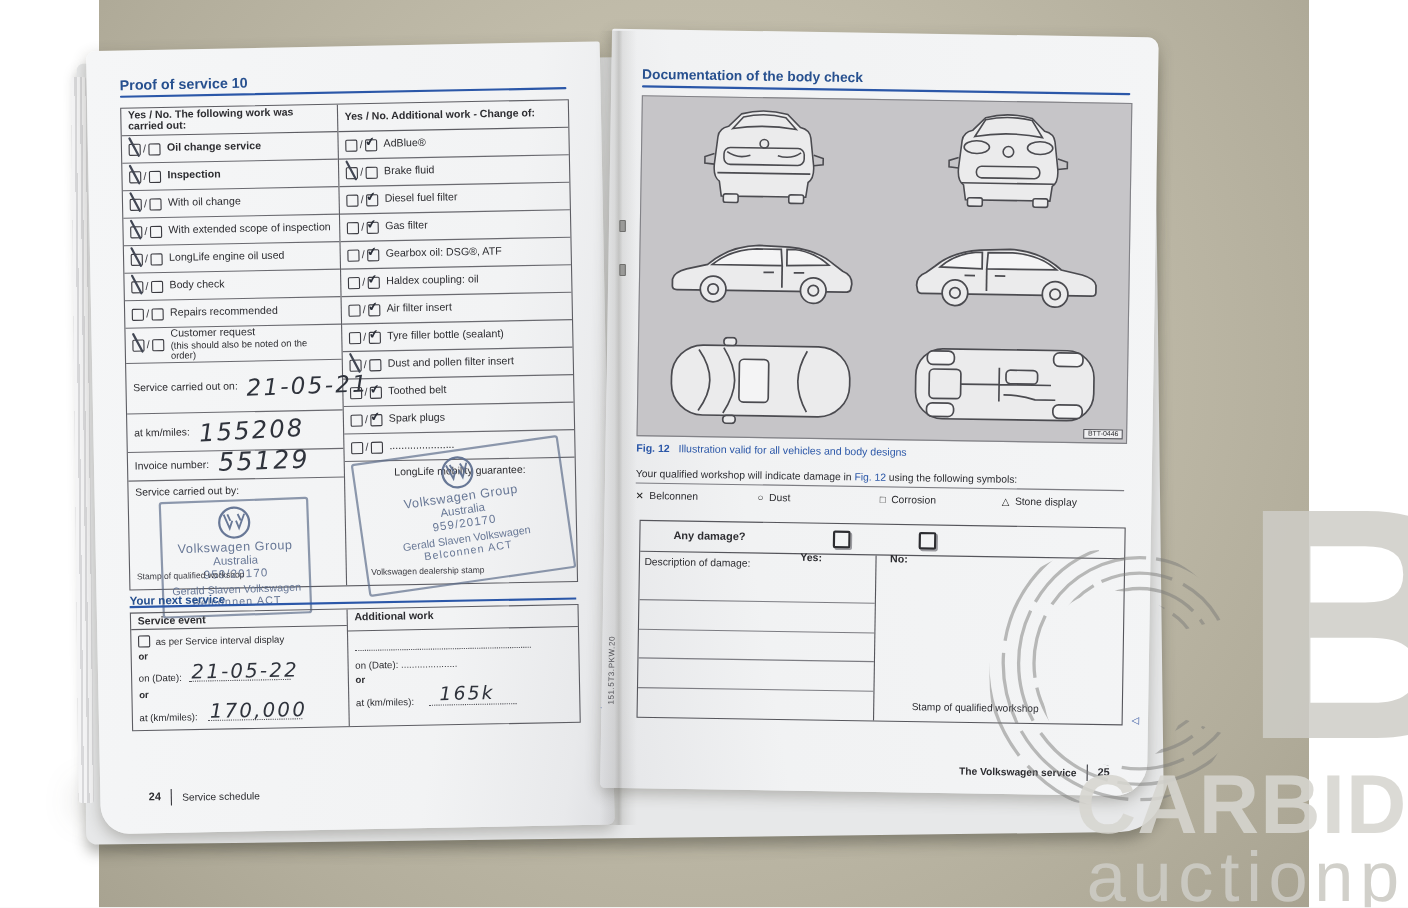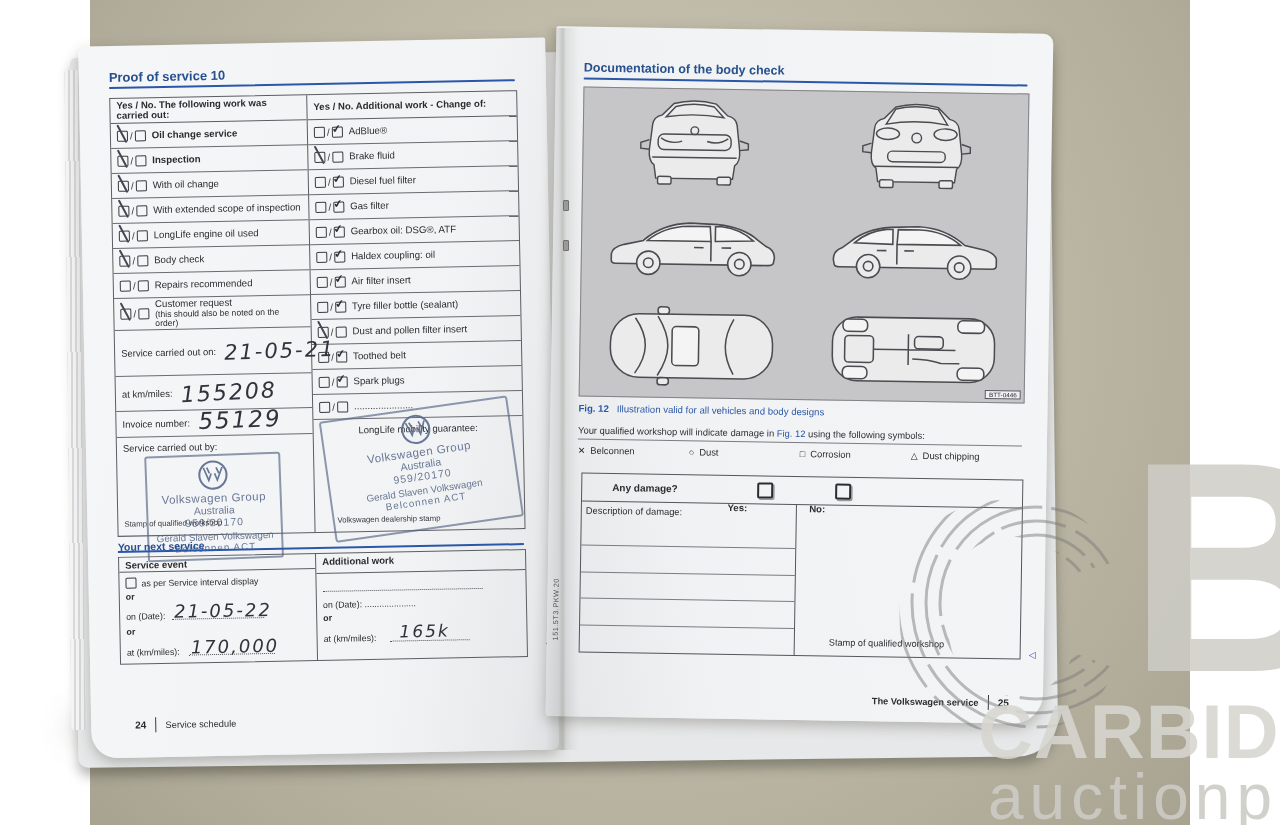--- a/index.html
+++ b/index.html
@@ -527,21 +527,21 @@
           <span class="sym">
             <span class="sym-icon">○</span>
             <span>Dust</span>
           </span>
           <span class="sym">
             <span class="sym-icon">□</span>
             <span>Corrosion</span>
           </span>
           <span class="sym">
             <span class="sym-icon">△</span>
-            <span>Dust chipping</span>
+            <span>Stone display</span>
           </span>
         </div>
 
       <div class="dmg-table">
         <div class="dmg-header">
           <span class="dmg-q">Any damage?</span>
           <span class="yn-label">Yes:</span>
           <span class="yn-box"></span>
           <span class="yn-label">No:</span>
           <span class="yn-box"></span>

